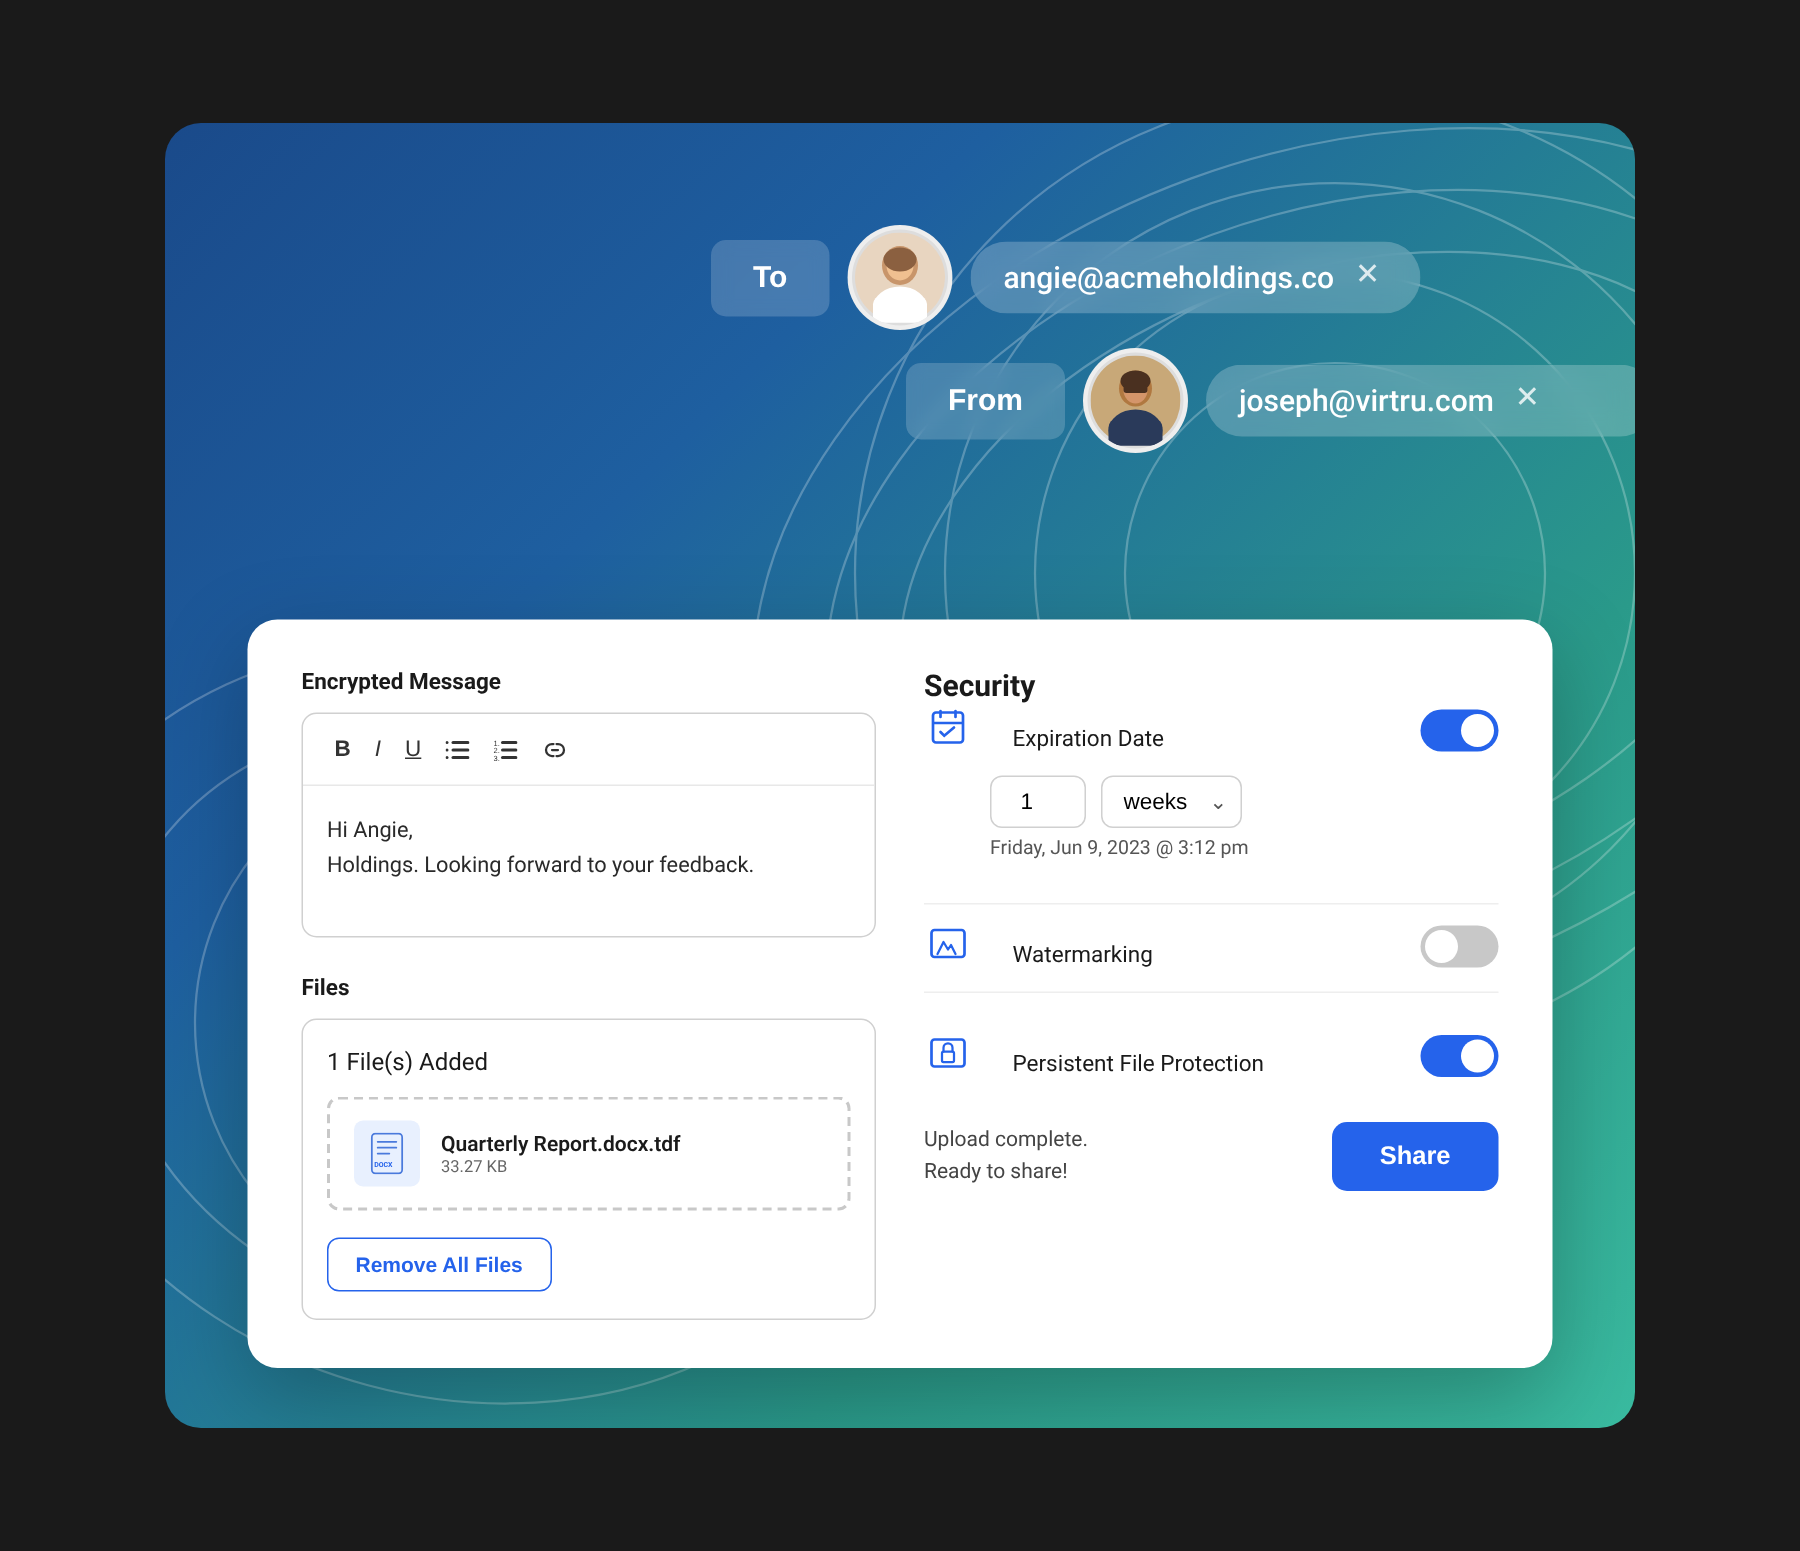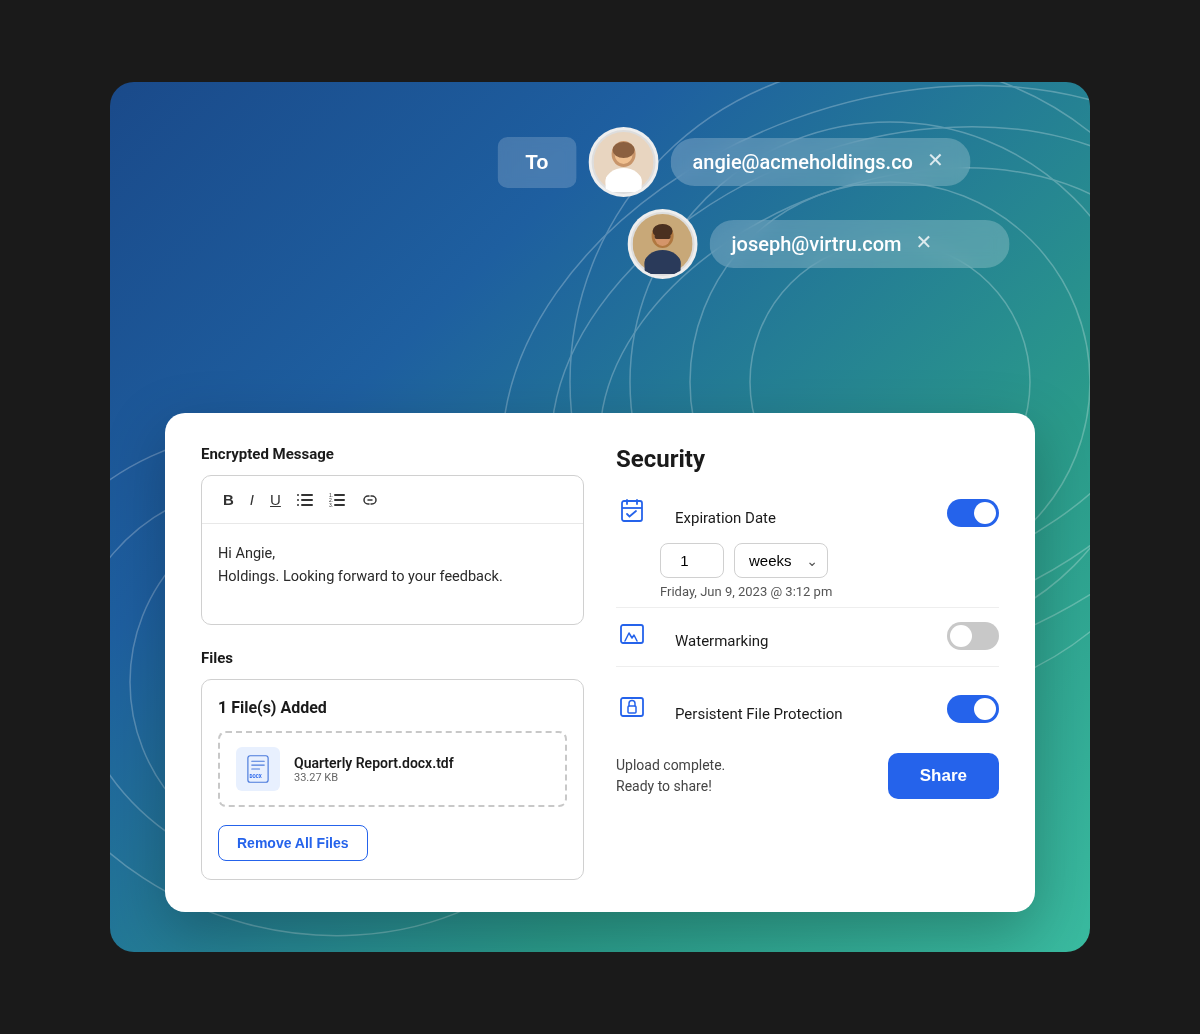--- a/index.html
+++ b/index.html
@@ -44,21 +44,21 @@
       width: 100%;
       height: 100%;
       display: flex;
       align-items: center;
       justify-content: center;
     }
 
     
     .email-fields {
       position: absolute;
-      top: 45px;
+      top: 68px;
       left: 50%;
       transform: translateX(-20%);
       display: flex;
       flex-direction: column;
       gap: 12px;
       z-index: 20;
     }
 
     .email-row {
       display: flex;
@@ -193,21 +193,21 @@
     .files-section {}
 
     .files-box {
       border: 1.5px solid #d0d0d0;
       border-radius: 10px;
       padding: 18px 16px;
     }
 
     .files-count {
       font-size: 16px;
-      font-weight: 700;
+      font-weight: 400;
       color: #1a1a1a;
       margin-bottom: 14px;
     }
 
     .file-item {
       border: 2px dashed #c8c8c8;
       border-radius: 8px;
       padding: 14px 16px;
       display: flex;
       align-items: center;
@@ -241,24 +241,23 @@
       font-weight: 600;
       padding: 9px 18px;
       cursor: pointer;
       margin-top: 4px;
     }
 
     
     .right-col {}
 
     .security-title {
-      font-size: 24px;
+      font-size: 20px;
       font-weight: 700;
       color: #1a1a1a;
-      margin-bottom: 22px;
     }
 
     .security-item {
       display: flex;
       align-items: flex-end;
       gap: 27px;
       margin-bottom: 16px;
     }
 
     .security-icon {
@@ -346,21 +345,21 @@
       transform: translateY(-50%);
       pointer-events: none;
       font-size: 14px;
       color: #555;
     }
 
     .expiry-date {
       font-size: 13px;
       color: #555;
       margin-left: 44px;
-      margin-bottom: 8px;
+      margin-bottom: 29px;
     }
 
     .divider {
       height: 1px;
       background: #eee;
       margin: 8px 0;
     }
 
     .status-text {
       font-size: 14px;
@@ -418,20 +417,21 @@
             <rect x="12" y="42" width="36" height="20" rx="6" fill="#ffffff"></rect>
           </svg>
         </div>
         <div class="email-pill">
           <span class="email-text">angie@acmeholdings.co</span>
           <button class="close-btn">✕</button>
         </div>
       </div>
 
       <div class="email-row" style="margin-left: 130px;">
+        <button class="email-label-btn">From</button>
         <div class="avatar-circle">
 
           <svg viewBox="0 0 60 60" xmlns="http://www.w3.org/2000/svg">
             <circle cx="30" cy="30" r="30" fill="#c8a878"></circle>
             <ellipse cx="30" cy="22" rx="11" ry="12" fill="#b07840"></ellipse>
             <ellipse cx="30" cy="23" rx="8" ry="9" fill="#d4956a"></ellipse>
             <ellipse cx="30" cy="17" rx="10" ry="7" fill="#4a3020"></ellipse>
             <rect x="22" y="20" width="16" height="5" rx="2" fill="#4a3020"></rect>
             <ellipse cx="30" cy="50" rx="18" ry="14" fill="#2a3a5a"></ellipse>
             <rect x="12" y="42" width="36" height="20" rx="6" fill="#2a3a5a"></rect>

